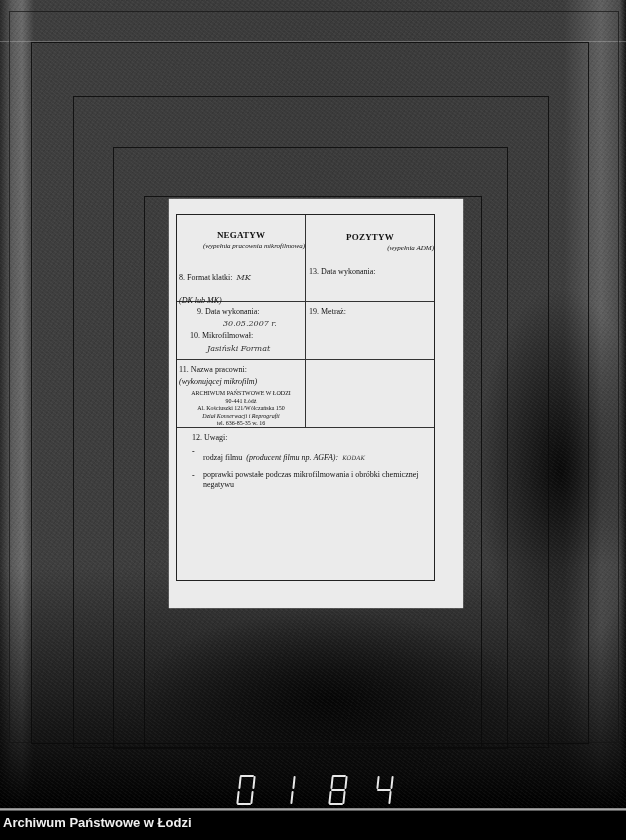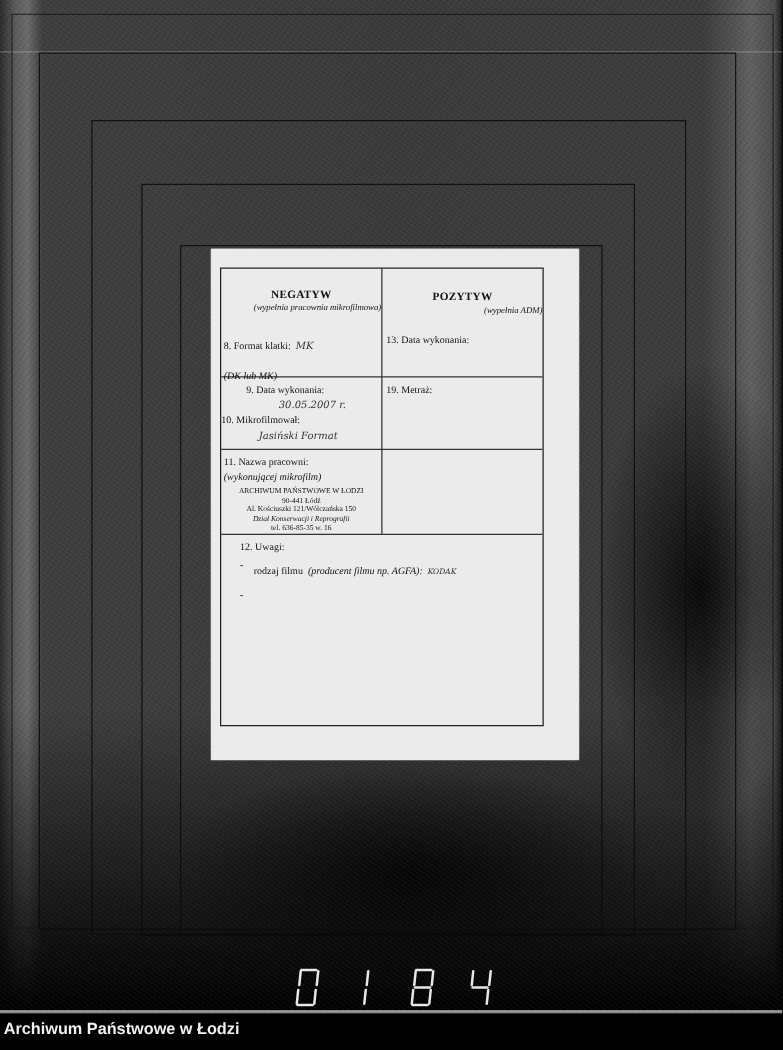--- a/index.html
+++ b/index.html
@@ -103,21 +103,21 @@
 
     <div class="cell" style="left:129px;top:12px;width:128px;height:86px;">
       <div class="hdr" style="margin-top:5px;">POZYTYW</div>
       <div class="sub">(wypełnia ADM)</div>
       <div class="lbl" style="position:absolute;left:3px;top:40px;">13. Data wykonania:</div>
     </div>
 
     <div class="cell" style="left:0;top:87px;width:128px;height:57px;">
       <div class="lbl" style="position:absolute;left:2px;top:5px;padding-left:18px;">9. Data wykonania:</div>
       <div class="hand" style="position:absolute;left:46px;top:17px;">30.05.2007 r.</div>
-      <div class="lbl" style="position:absolute;left:0;top:29px;">10. Mikrofilmował:</div>
+      <div class="lbl" style="position:absolute;left:13px;top:29px;">10. Mikrofilmował:</div>
       <div class="hand" style="position:absolute;left:30px;top:42px;">Jasiński Format</div>
     </div>
 
     <div class="cell" style="left:129px;top:87px;width:128px;height:57px;">
       <div class="lbl" style="position:absolute;left:3px;top:5px;">19. Metraż:</div>
     </div>
 
     <div class="cell" style="left:0;top:145px;width:128px;height:67px;">
       <div class="lbl" style="position:absolute;left:2px;top:5px;">11. Nazwa pracowni:</div>
       <div class="it" style="position:absolute;left:2px;top:17px;">(wykonującej mikrofilm)</div>
@@ -135,20 +135,21 @@
       <div class="lbl" style="position:absolute;left:2px;top:5px;">12. Uwagi:</div>
 
       <span class="bullet" style="top:19px;">-</span>
       <div style="position:absolute;left:13px;top:18px;white-space:nowrap;">
         <span class="lbl">rodzaj filmu</span>
         <span class="it">(producent filmu np. AGFA):</span>
         <span class="hand" style="font-size:6px;">KODAK</span>
       </div>
 
       <span class="bullet" style="top:43px;">-</span>
+      <div class="lbl" style="position:absolute;left:13px;top:42px;width:230px;line-height:10px;">poprawki powstałe podczas mikrofilmowania i obróbki chemicznej negatywu</div>
     </div>
   </div>
 </div>
 
 <div class="counterbar"></div>
 
 <div class="counter" title="">
 
   <div class="digit">
     <div class="seg" style="left:4px;top:0;width:14px;height:2px;"></div>

